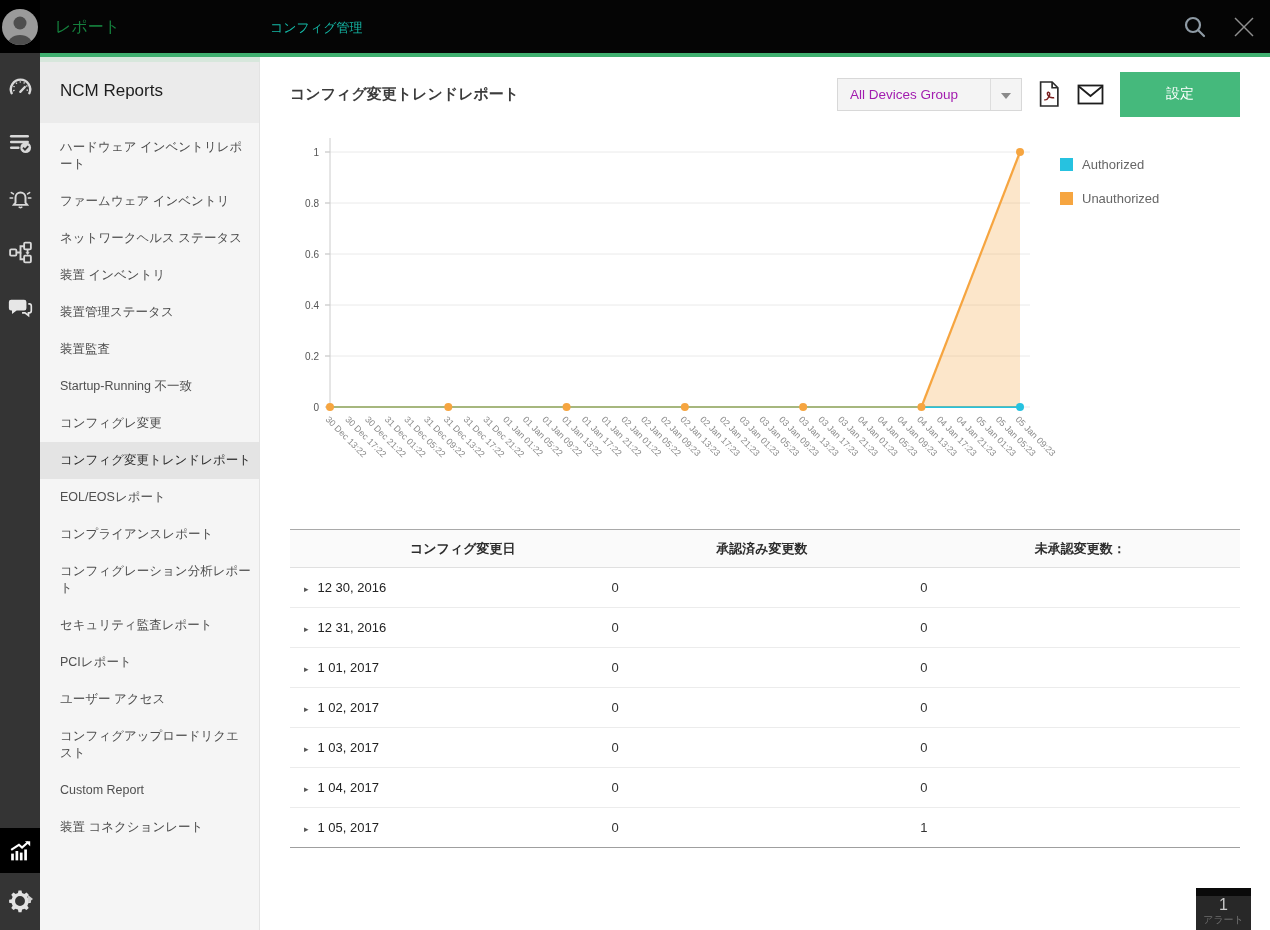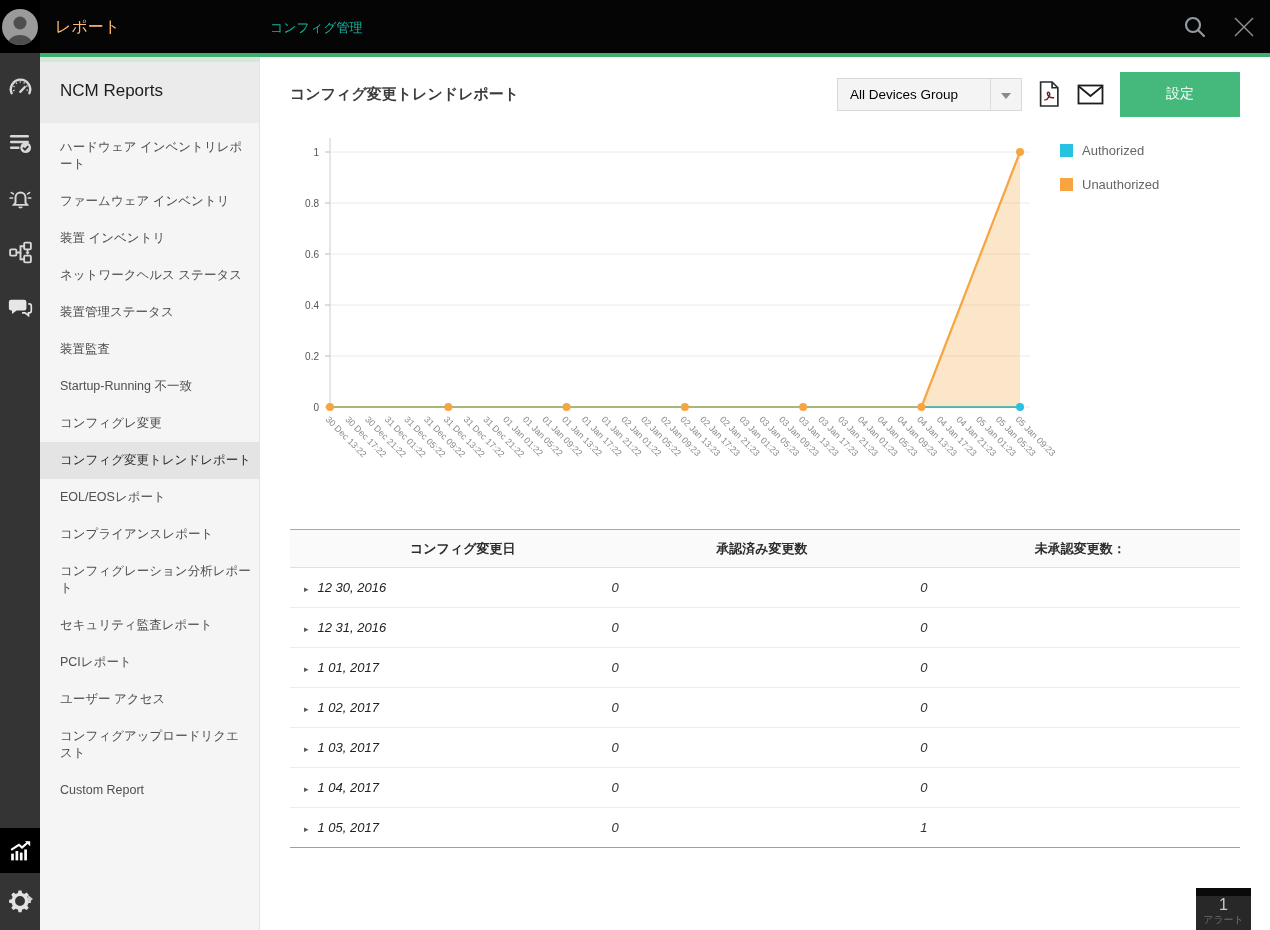--- a/index.html
+++ b/index.html
@@ -2,21 +2,21 @@
 <html><head>
 <meta charset="utf-8">
 <style>
   * { margin:0; padding:0; box-sizing:border-box; }
   html,body { width:1270px; height:930px; overflow:hidden;
     font-family:"Liberation Sans","DejaVu Sans",sans-serif; background:#fff; }
   body { position:relative; }
 
   
   .topbar { position:absolute; top:0; left:0; right:0; height:55px; background:#050505; z-index:4; }
-  .tab-reports { position:absolute; left:55px; top:17px; color:#fdba74; font-size:16px; cursor:pointer; }
+  .tab-reports { position:absolute; left:55px; top:17px; color:#15803d; font-size:16px; cursor:pointer; }
   .tab-config  { position:absolute; left:270px; top:19px; color:#14b8a6; font-size:13px; cursor:pointer; }
   .search-btn  { position:absolute; left:1182px; top:14px; width:26px; height:26px; cursor:pointer; }
   .close-btn   { position:absolute; left:1231px; top:14px; width:26px; height:26px; cursor:pointer; }
   .green-line  { position:absolute; top:53px; left:40px; right:0; height:4px; background:#3FAF6F; z-index:6; }
   .green-sub   { position:absolute; top:57px; left:40px; width:220px; height:5px; background:#d7e7dc; z-index:6; }
 
   
   .rail { position:absolute; left:0; top:0; bottom:0; width:40px; background:#343434; z-index:7;
           display:flex; flex-direction:column; align-items:center; }
   .avatar-wrap { width:40px; height:53px; background:#000; display:flex; align-items:center; justify-content:center; }
@@ -34,44 +34,44 @@
   .nav-list { padding-top:6px; }
   .nav-item { padding:10px 8px 10px 20px; font-size:12.5px; line-height:17px; color:#4f4f4f; cursor:pointer; }
   .nav-item.selected { background:#e4e4e4; color:#2e2e2e; }
 
   
   .content { position:absolute; left:260px; top:57px; right:0; bottom:0; background:#fff; padding:0 30px; overflow:hidden; }
   .title-row { display:flex; align-items:center; justify-content:space-between; margin-top:14px; height:46px; }
   .page-title { font-size:15px; color:#3c3c3c; }
   .controls { display:flex; align-items:center; gap:16px; }
   .group-select { width:185px; height:33px; background:#f4f4f4; border:1px solid #d8d8d8; position:relative;
-                  display:flex; align-items:center; padding-left:12px; font-size:13.5px; color:#000000; cursor:pointer; }
+                  display:flex; align-items:center; padding-left:12px; font-size:13.5px; color:#a21caf; cursor:pointer; }
   .group-select .sep { position:absolute; right:30px; top:0; bottom:0; border-left:1px solid #ddd; }
   .chev { position:absolute; right:10px; top:14px; width:0; height:0;
           border-left:5px solid transparent; border-right:5px solid transparent; border-top:6px solid #8a8a8a; }
   .tool-icon { cursor:pointer; display:flex; align-items:center; }
   .btn-settings { width:120px; height:45px; background:#45B97C; border:none; color:#fff; font-size:14px;
                   display:flex; align-items:center; justify-content:center; cursor:pointer;
                   font-family:"Liberation Sans","DejaVu Sans",sans-serif; }
 
   
   .chart-section { position:relative; height:392px; }
   .chart-svg { position:absolute; left:0; top:0; }
-  .legend { position:absolute; left:770px; top:26px; display:flex; flex-direction:column; gap:19px; }
+  .legend { position:absolute; left:770px; top:40px; display:flex; flex-direction:column; gap:19px; }
   .legend-item { display:flex; align-items:center; gap:9px; font-size:13px; color:#666; cursor:pointer; }
   .legend-swatch { width:13px; height:13px; display:inline-block; }
 
   
   .table-section { margin-top:20px; }
   table { width:100%; border-collapse:collapse; border-top:1px solid #a9a9a9; border-bottom:1px solid #9f9f9f; }
   col.c1 { width:33%; } col.c2 { width:32.5%; } col.c3 { width:34.5%; }
   thead th { background:#fafafa; text-align:center; font-size:13px; font-weight:bold; color:#2d2d2d;
              height:38px; border-bottom:1px solid #e0e0e0; padding:0 0 0 8px; }
   thead th:first-child { padding-left:32px; }
-  tbody td { height:40px; border-bottom:1px solid #ececec; font-size:13px; color:#333; padding-left:8px;font-style:italic; }
+  tbody td { height:40px; border-bottom:1px solid #ececec; font-size:13px; color:#333; padding-left:8px; }
   tbody tr:last-child td { border-bottom:none; }
   td.c-date { color:#222; padding-left:14px; }
   .row-arrow { color:#555; font-size:9px; margin-right:9px; }
 
   
   .alert-badge { position:absolute; right:19px; bottom:0; width:55px; height:42px; background:#282828;
                  text-align:center; cursor:pointer; z-index:8; }
   .alert-top { height:8px; background:#0a0a0a; }
   .alert-count { color:#c8c8c8; font-size:16px; line-height:18px; }
   .alert-label { color:#6e6e6e; font-size:10px; line-height:12px; }
@@ -181,35 +181,36 @@
     </svg>
     <span class="gear-caret"></span>
   </div>
 </nav>
 
 <aside class="sidebar">
   <div class="sidebar-header">NCM Reports</div>
   <div class="nav-list">
       <div class="nav-item">ハードウェア インベントリレポート</div>
       <div class="nav-item">ファームウェア インベントリ</div>
+      <div class="nav-item">ネットワークヘルス ステータス</div>
       <div class="nav-item">装置 インベントリ</div>
-      <div class="nav-item">ネットワークヘルス ステータス</div>
       <div class="nav-item">装置管理ステータス</div>
       <div class="nav-item">装置監査</div>
       <div class="nav-item">Startup-Running 不一致</div>
       <div class="nav-item">コンフィグレ変更</div>
       <div class="nav-item selected">コンフィグ変更トレンドレポート</div>
       <div class="nav-item">EOL/EOSレポート</div>
       <div class="nav-item">コンプライアンスレポート</div>
       <div class="nav-item">コンフィグレーション分析レポート</div>
       <div class="nav-item">セキュリティ監査レポート</div>
       <div class="nav-item">PCIレポート</div>
       <div class="nav-item">ユーザー アクセス</div>
       <div class="nav-item">コンフィグアップロードリクエスト</div>
       <div class="nav-item">Custom Report</div>
+      <div class="nav-item">装置 コネクションレート</div>
     </div>
 </aside>
 
 <main class="content">
   <div class="title-row">
     <h1 class="page-title">コンフィグ変更トレンドレポート</h1>
     <div class="controls">
       <div class="group-select">
         <span>All Devices Group</span>
         <span class="sep"></span>

